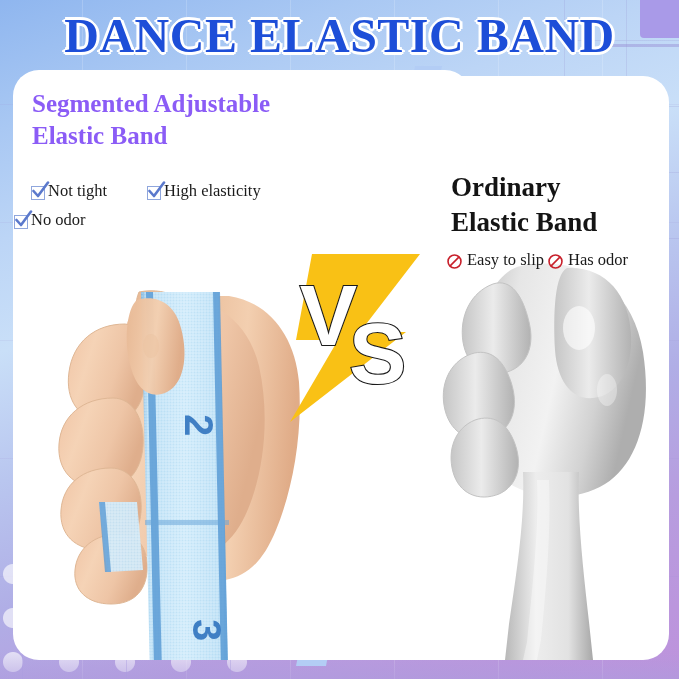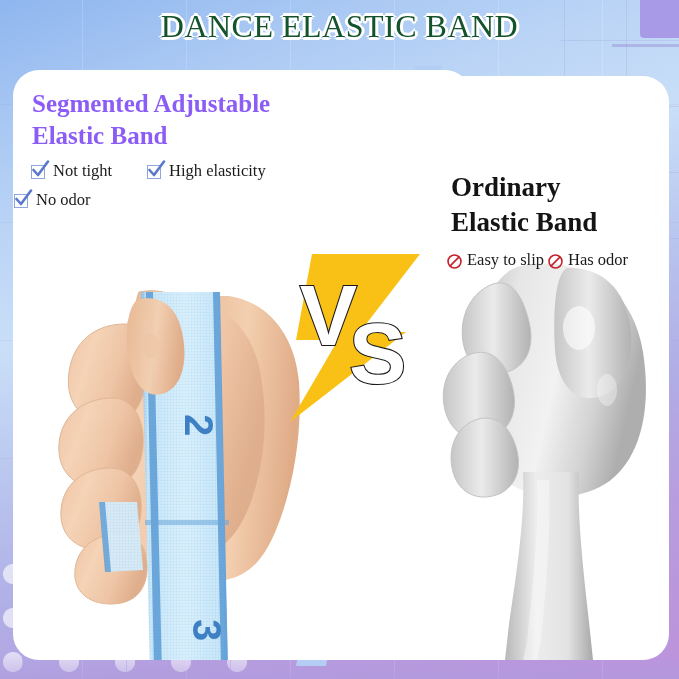--- a/index.html
+++ b/index.html
@@ -95,24 +95,24 @@
     height: 26px;
     background: linear-gradient(to bottom, rgba(180,160,225,0.0), rgba(172,156,222,0.55));
   }
 
   
   .title {
     position: absolute;
     left: 0; right: 0;
     top: 8px;
     text-align: center;
-    font-size: 32px;
-    font-weight: 400;
+    font-size: 48px;
+    font-weight: 700;
     letter-spacing: 0.5px;
-    color: #14532d;
+    color: #1d4ed8;
     font-family: "Liberation Serif", "DejaVu Serif", serif;
     -webkit-text-stroke: 0px;
     text-shadow:
       2px 0 0 #ffffff, -2px 0 0 #ffffff, 0 2px 0 #ffffff, 0 -2px 0 #ffffff,
       1.5px 1.5px 0 #ffffff, -1.5px 1.5px 0 #ffffff,
       1.5px -1.5px 0 #ffffff, -1.5px -1.5px 0 #ffffff,
       3px 0 0 #ffffff, -3px 0 0 #ffffff, 0 3px 0 #ffffff, 0 -3px 0 #ffffff;
     white-space: nowrap;
   }
 
@@ -160,22 +160,22 @@
     width: 400px;
     color: #8b5cf6;
     font-weight: 700;
     font-size: 25px;
     line-height: 1.28;
     font-family: "Liberation Serif", "DejaVu Serif", serif;
   }
   .feat-row {
     position: absolute;
     display: flex;
-    align-items: center;
-    gap: 5px;
+    align-items: flex-end;
+    margin-top: 20px;
   }
   .feat-row.r1 { left: 31px; top: 161px; }
   .feat-row.r2 { left: 147px; top: 161px; }
   .feat-row.r3 { left: 14px; top: 190px; }
   .feat-label {
     font-size: 16.5px;
     color: #1b1b1b;
     font-family: "Liberation Serif", "DejaVu Serif", serif;
     white-space: nowrap;
   }

